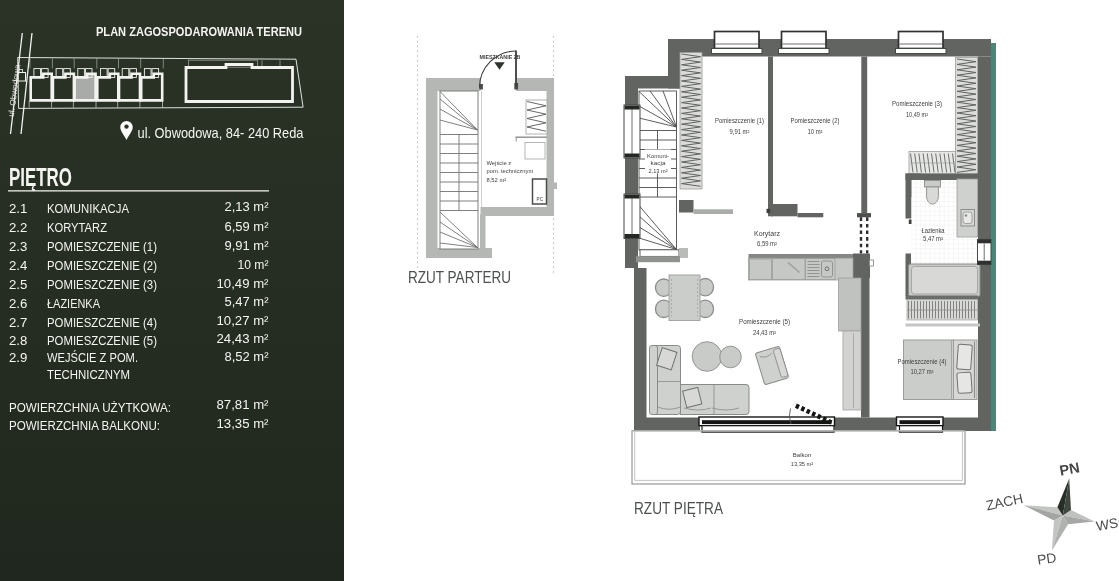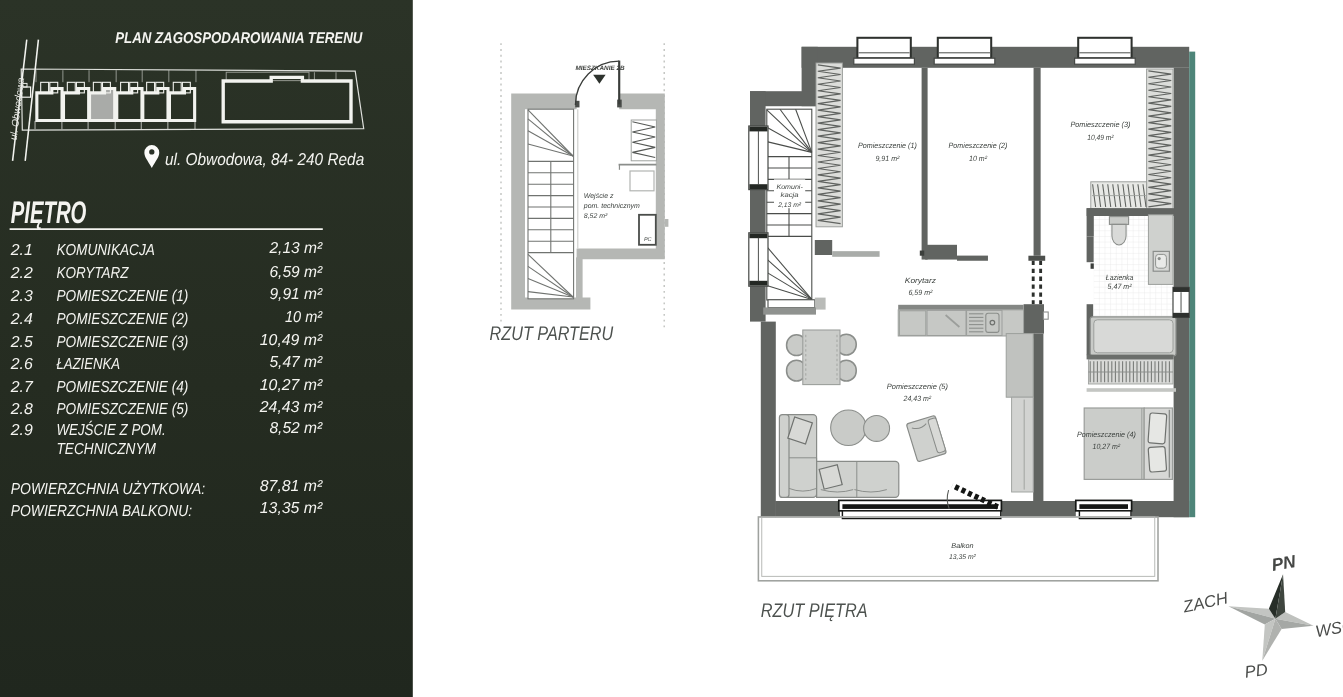--- a/index.html
+++ b/index.html
@@ -1,18 +1,18 @@
 <!DOCTYPE html>
 <html lang="pl"><head>
 <meta charset="utf-8">
 <title>Rzut mieszkania</title>
 <style>
   html,body { margin:0; padding:0; background:#ffffff; }
   #app { width:1119px; height:581px; overflow:hidden; position:relative;
-         font-family:"Liberation Sans", sans-serif;font-style:italic; }
+         font-family:"Liberation Sans", sans-serif; }
   svg { display:block; }
   text { font-family:"Liberation Sans", sans-serif; }
 </style>
 </head>
 <body>
 <div id="app">
 <svg width="1119" height="581" viewBox="0 0 1119 581">
 <defs>
   <linearGradient id="sbgrad" x1="0" y1="0" x2="0" y2="1">
     <stop offset="0" stop-color="#2b3327"></stop>

